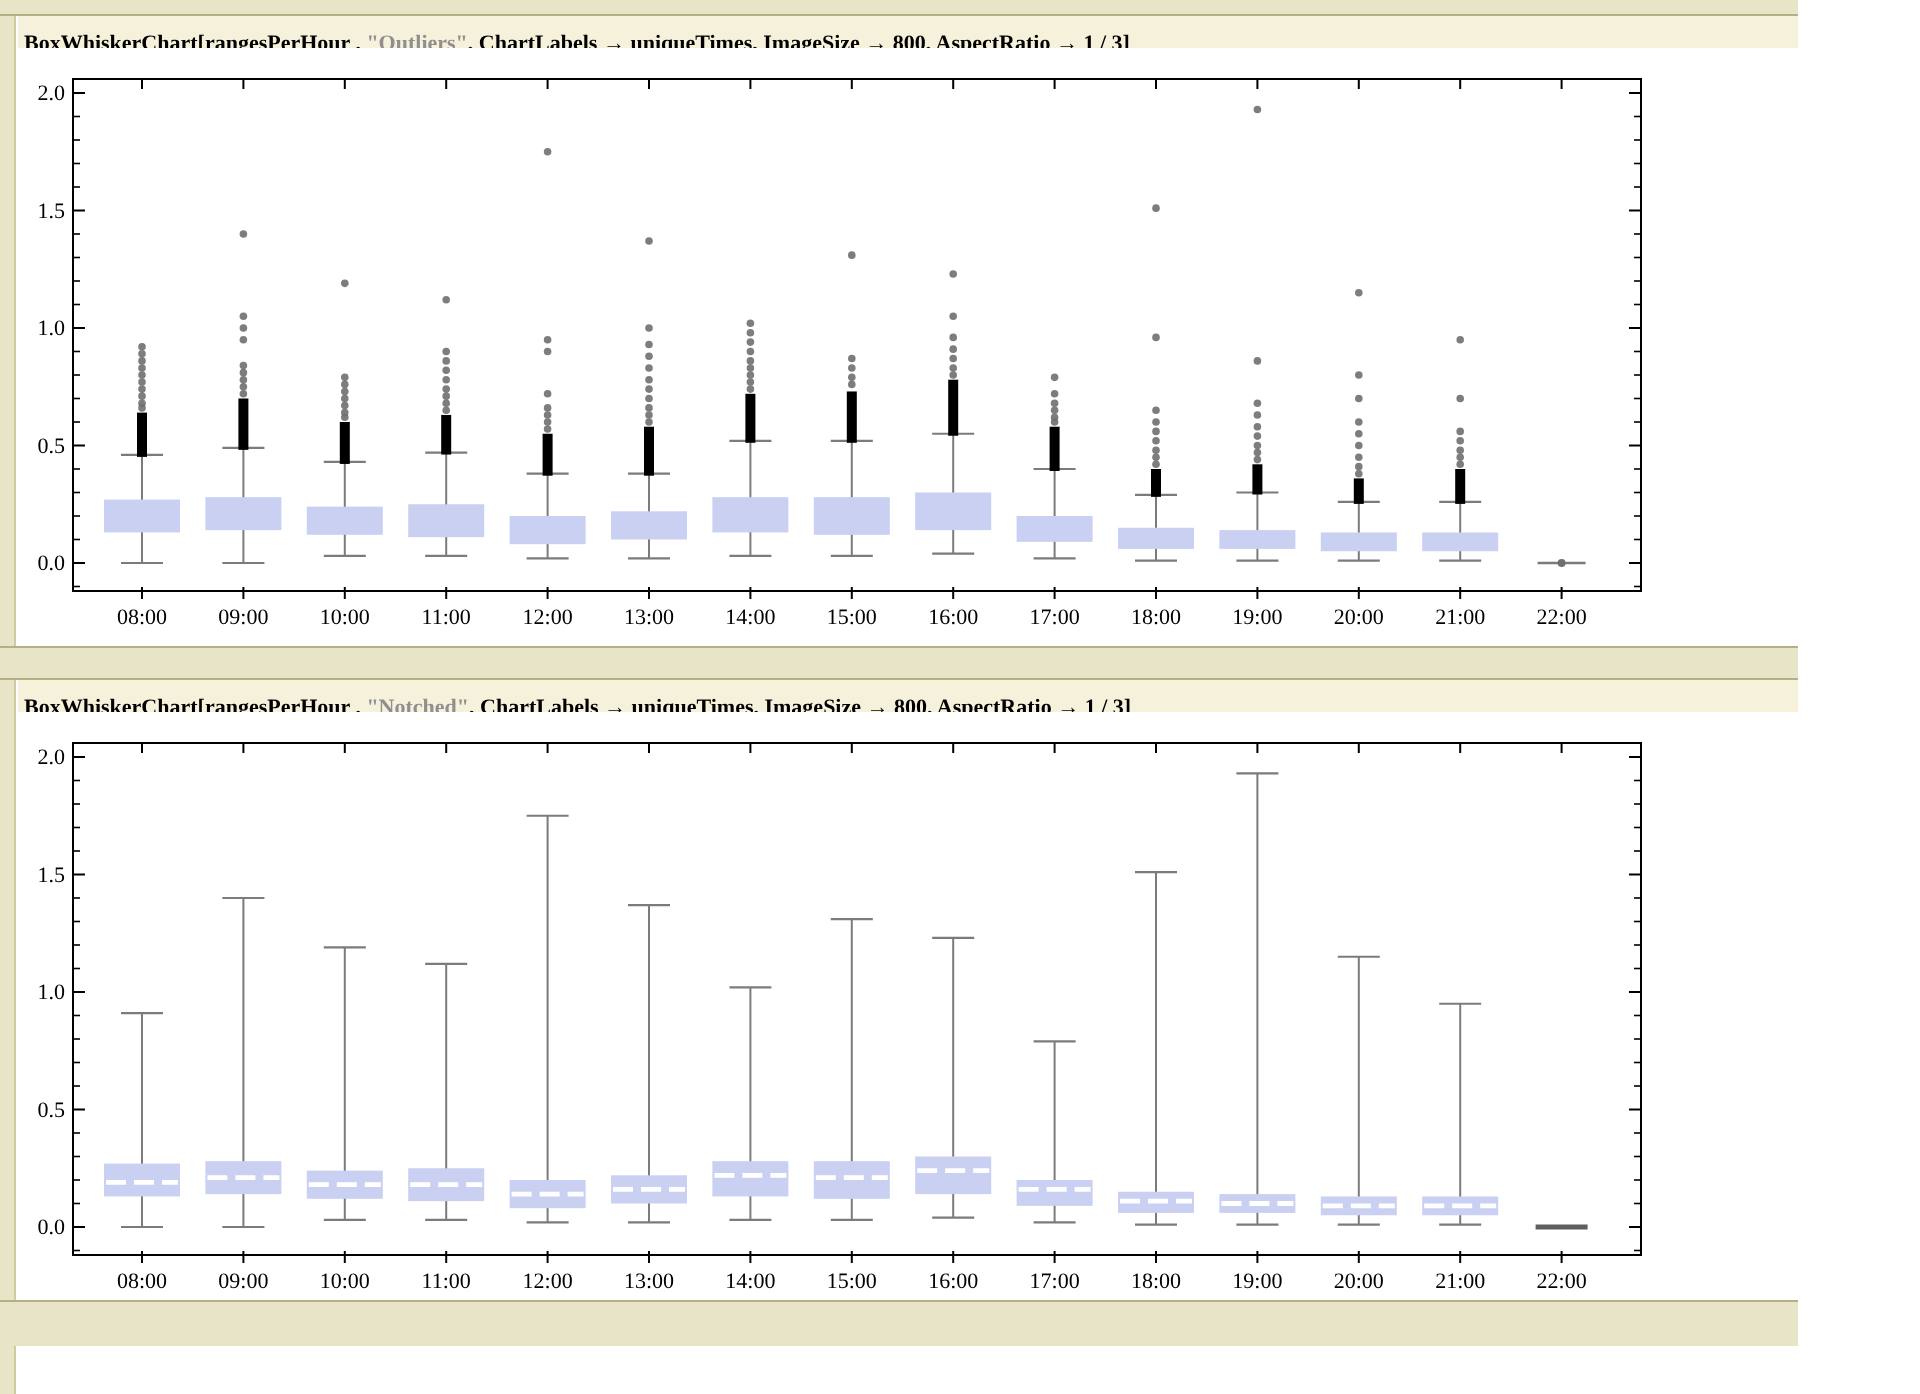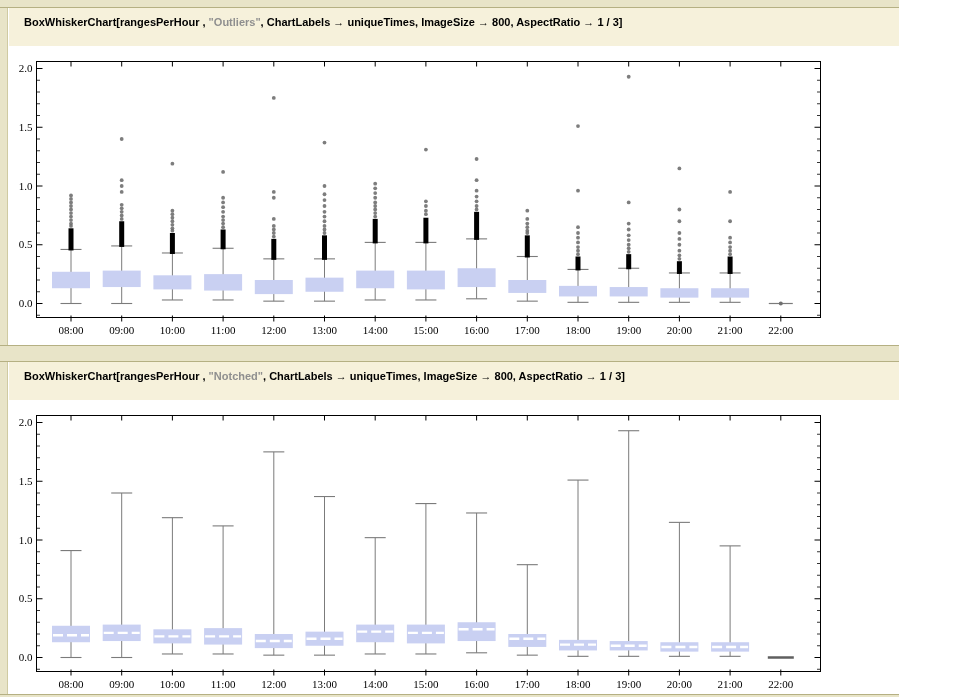--- a/index.html
+++ b/index.html
@@ -2,23 +2,23 @@
 <html><head>
 <meta charset="utf-8">
 <style>
   html,body{margin:0;padding:0;background:#ffffff;}
   body{width:960px;height:697px;overflow:hidden;font-family:"Liberation Sans",sans-serif;}
   .page{position:relative;width:899px;height:697px;background:#ffffff;}
   .rail{position:absolute;left:0;top:0;width:8px;height:697px;background:#e8e4c8;border-right:1px solid #cfcaa2;box-sizing:border-box;z-index:0;}
   .band-top{position:relative;z-index:1;width:899px;height:8px;background:#e8e4c8;border-bottom:1px solid #b5b083;box-sizing:border-box;}
   .band-sep{position:relative;z-index:1;width:899px;height:17px;background:#e8e4c8;border-top:1px solid #b5b083;border-bottom:1px solid #b5b083;box-sizing:border-box;}
   .band-bottom{position:relative;z-index:1;width:899px;height:23px;background:#e8e4c8;border-top:1px solid #b5b083;box-sizing:border-box;}
-  .cell-input{position:relative;z-index:1;margin-left:9px;width:890px;height:38px;background:#f6f1db;box-sizing:border-box;
-    font-family:Liberation Sans, sans-serif;font-weight:bold;font-size:11px;line-height:28px;
-    white-space:pre;padding-left:15px;color:#000;}
+  .cell-input{position:relative;z-index:1;margin-left:9px;width:890px;height:16px;background:#f6f1db;box-sizing:border-box;
+    font-family:Liberation Serif, serif;font-weight:bold;font-size:11px;line-height:28px;
+    white-space:pre;padding-left:3px;color:#000;}
   .cell-input .mm-str{color:#8f8f8f;}
   .cell-output{position:relative;z-index:1;margin-left:9px;width:890px;background:#ffffff;}
   svg{display:block;}
   text{font-family:"Liberation Serif","DejaVu Serif",serif;}
 </style>
 </head>
 <body>
 
 <div class="page">
   <div class="rail"></div>

